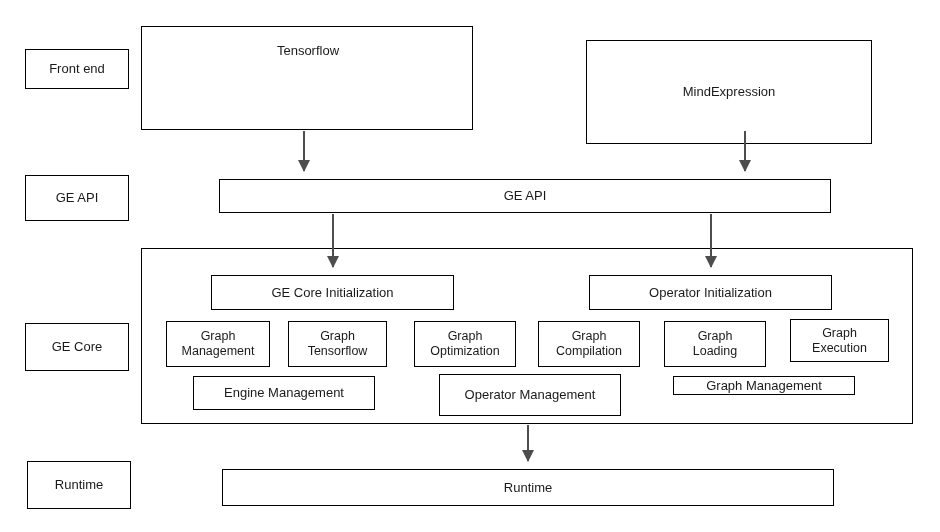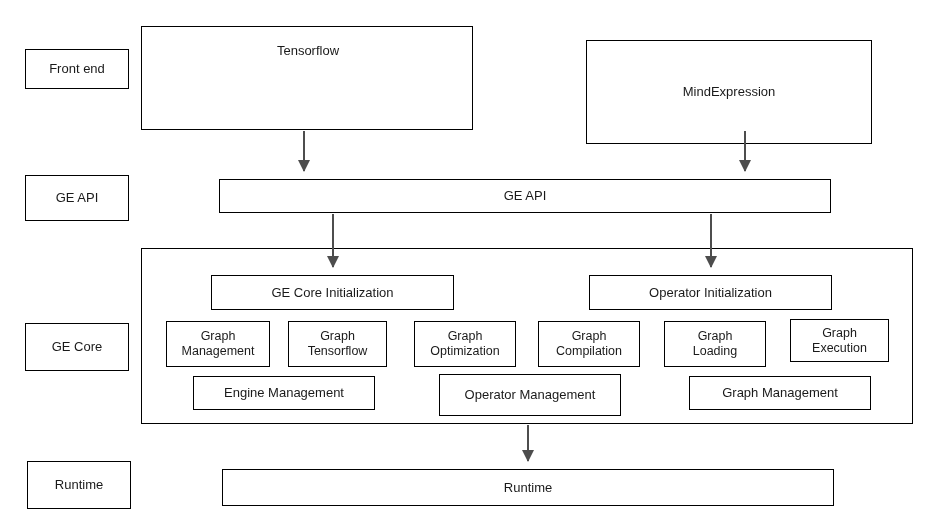--- a/index.html
+++ b/index.html
@@ -127,21 +127,21 @@
     <span>Graph</span>
     <span>Execution</span>
   </div>
 
   <div class="box" style="left:193px; top:376px; width:182px; height:34px;align-items:center;">
     <span>Engine Management</span>
   </div>
   <div class="box" style="left:439px; top:374px; width:182px; height:42px;">
     <span>Operator Management</span>
   </div>
-  <div class="box" style="left:689px; top:376px; width:182px; height:34px;">
+  <div class="box" style="left:673px; top:376px; width:182px; height:19px;">
     <span>Graph Management</span>
   </div>
 
   <div class="box" style="left:222px; top:469px; width:612px; height:37px;">
     <span>Runtime</span>
   </div>
 
   <svg class="arrows" viewBox="0 0 940 532">
     <defs>
       <marker id="arrowhead" markerWidth="8" markerHeight="8" refX="5.5" refY="3" orient="auto">

